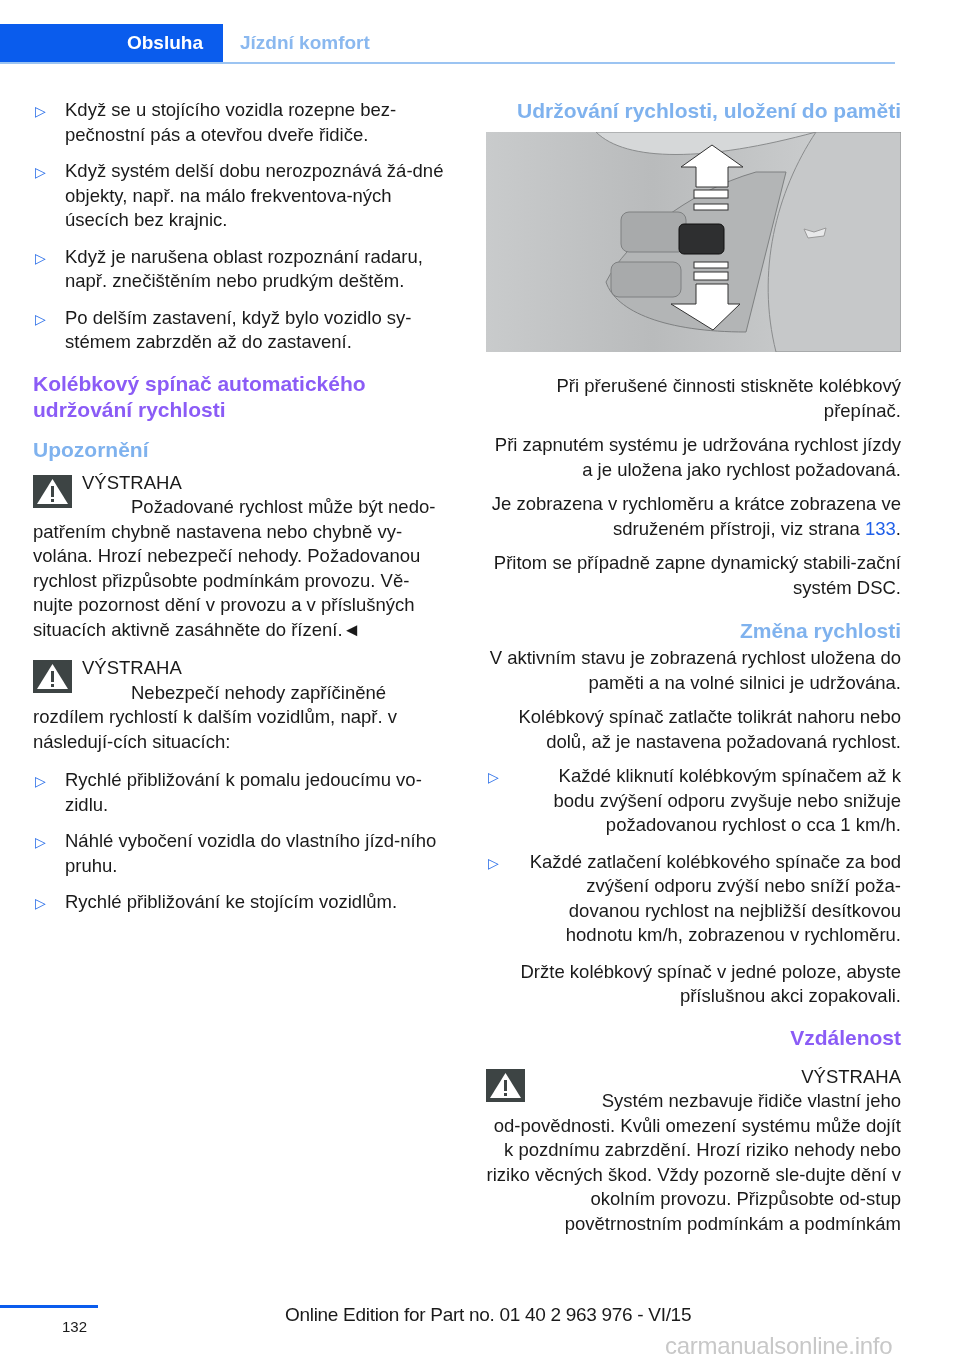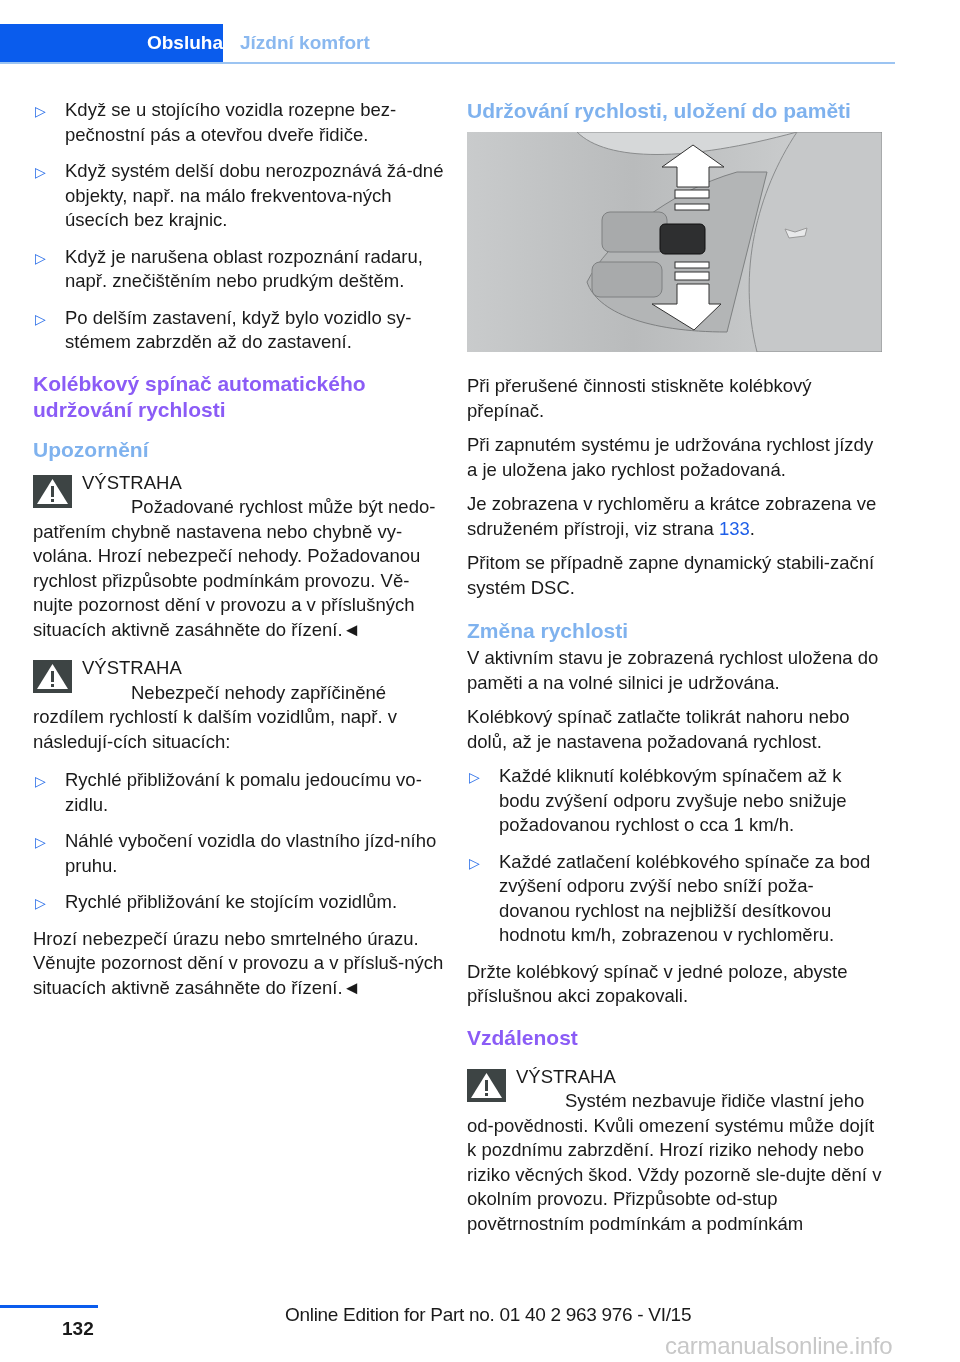--- a/index.html
+++ b/index.html
@@ -1,38 +1,38 @@
 <!DOCTYPE html>
 <html><head>
 <meta charset="utf-8">
 <style>
   html, body { margin:0; padding:0; background:#ffffff; }
   body { width:960px; height:1362px; position:relative; overflow:hidden;
          font-family:"Liberation Sans", sans-serif; color:#1a1a1a; }
   .tabbar { position:absolute; top:24px; left:0; width:895px; height:38px; border-bottom:2px solid #9cc4f2; }
   .tab-active { position:absolute; left:0; top:0; width:223px; height:38px; background:#0a5ced; color:#fff;
-                font-weight:bold; font-size:19px; text-align:right; box-sizing:border-box; padding-right:0; line-height:38px; }
+                font-weight:bold; font-size:19px; text-align:right; box-sizing:border-box; padding-right:20px; line-height:38px; }
   .tab-inactive { position:absolute; left:240px; top:0; height:38px; line-height:38px; color:#8ab8ef; font-weight:bold; font-size:19px; }
   .col { position:absolute; top:98px; width:415px; font-size:18.5px; line-height:24.5px; }
   .col.left { left:33px; }
-  .col.right { left:467px; }
+  .col.right { left:486px;text-align:right; }
   .bullet { position:relative; padding-left:32px; margin-bottom:12px; }
   .bullet .tri { position:absolute; left:2px; top:1px; color:#2a6ee8; font-size:14px; }
   p { margin:0 0 10px 0; }
   .h2 { color:#8b5cf6; font-weight:bold; font-size:21px; line-height:26px; margin:16px 0 14px 0; }
   .h3 { color:#7fb2ee; font-weight:bold; font-size:21px; line-height:26px; margin:10px 0 8px 0; }
   .h3.lead { margin-top:0; }
   .warn { position:relative; margin-bottom:14px; }
   .warn-icon { float:left; width:39px; height:33px; background:#3d4444; margin:4px 10px 2px 0; position:relative; }
   .warn-title { display:block; padding-left:38px; }
   .warn-body { text-indent:49px; display:block; }
   .link { color:#1f5fe8; }
   .figure { width:415px; height:220px; margin:4px 0 22px 0; background:#cfd1d2; position:relative; overflow:hidden; }
   .footer-line { position:absolute; left:0; top:1305px; width:98px; height:3px; background:#0a5ced; }
-  .page-num { position:absolute; left:62px; top:1318px; font-size:19px; color:#1a1a1a;font-weight:bold; }
+  .page-num { position:absolute; left:62px; top:1318px; font-size:15px; color:#1a1a1a; }
   .footer-text { position:absolute; left:285px; top:1304px; font-size:19px; color:#1a1a1a; letter-spacing:-0.3px; }
   .watermark { position:absolute; left:665px; top:1332px; font-size:24px; color:#c8c8c8; letter-spacing:-0.3px; }
 </style>
 </head>
 <body>
 
 <div class="tabbar">
   <div class="tab-active">Obsluha</div>
   <div class="tab-inactive">Jízdní komfort</div>
 </div>
@@ -67,21 +67,20 @@
         </svg>
     </span>
     <span class="warn-title">VÝSTRAHA</span>
     <span class="warn-body">Nebezpečí nehody zapříčiněné rozdílem rychlostí k dalším vozidlům, např. v následují-cích situacích:</span>
   </div>
 
   <div class="bullet"><span class="tri">▷</span><span>Rychlé přibližování k pomalu jedoucímu vo-zidlu.</span></div>
   <div class="bullet"><span class="tri">▷</span><span>Náhlé vybočení vozidla do vlastního jízd-ního pruhu.</span></div>
   <div class="bullet"><span class="tri">▷</span><span>Rychlé přibližování ke stojícím vozidlům.</span></div>
 
-  <p>Hrozí nebezpečí úrazu nebo smrtelného úrazu. Věnujte pozornost dění v provozu a v přísluš-ných situacích aktivně zasáhněte do řízení.◄</p>
 </div>
 
 <div class="col right">
   <div class="h3 lead">Udržování rychlosti, uložení do paměti</div>
 
   <div class="figure">
     <svg width="415" height="220" viewBox="0 0 415 220">
       <defs>
         <linearGradient id="bg" x1="0" y1="0" x2="1" y2="0">
           <stop offset="0" stop-color="#c9cbcc"></stop>

